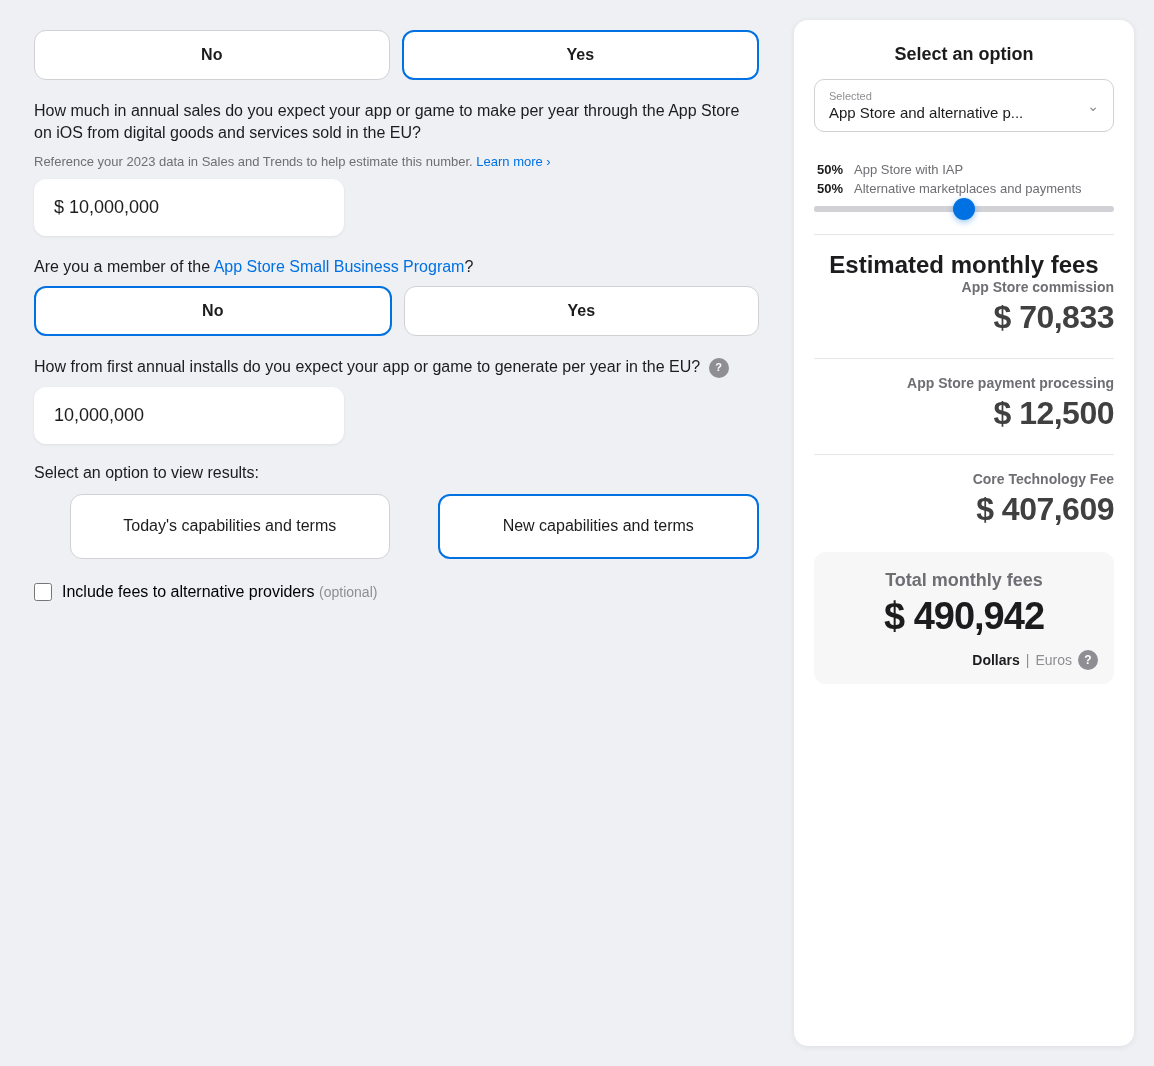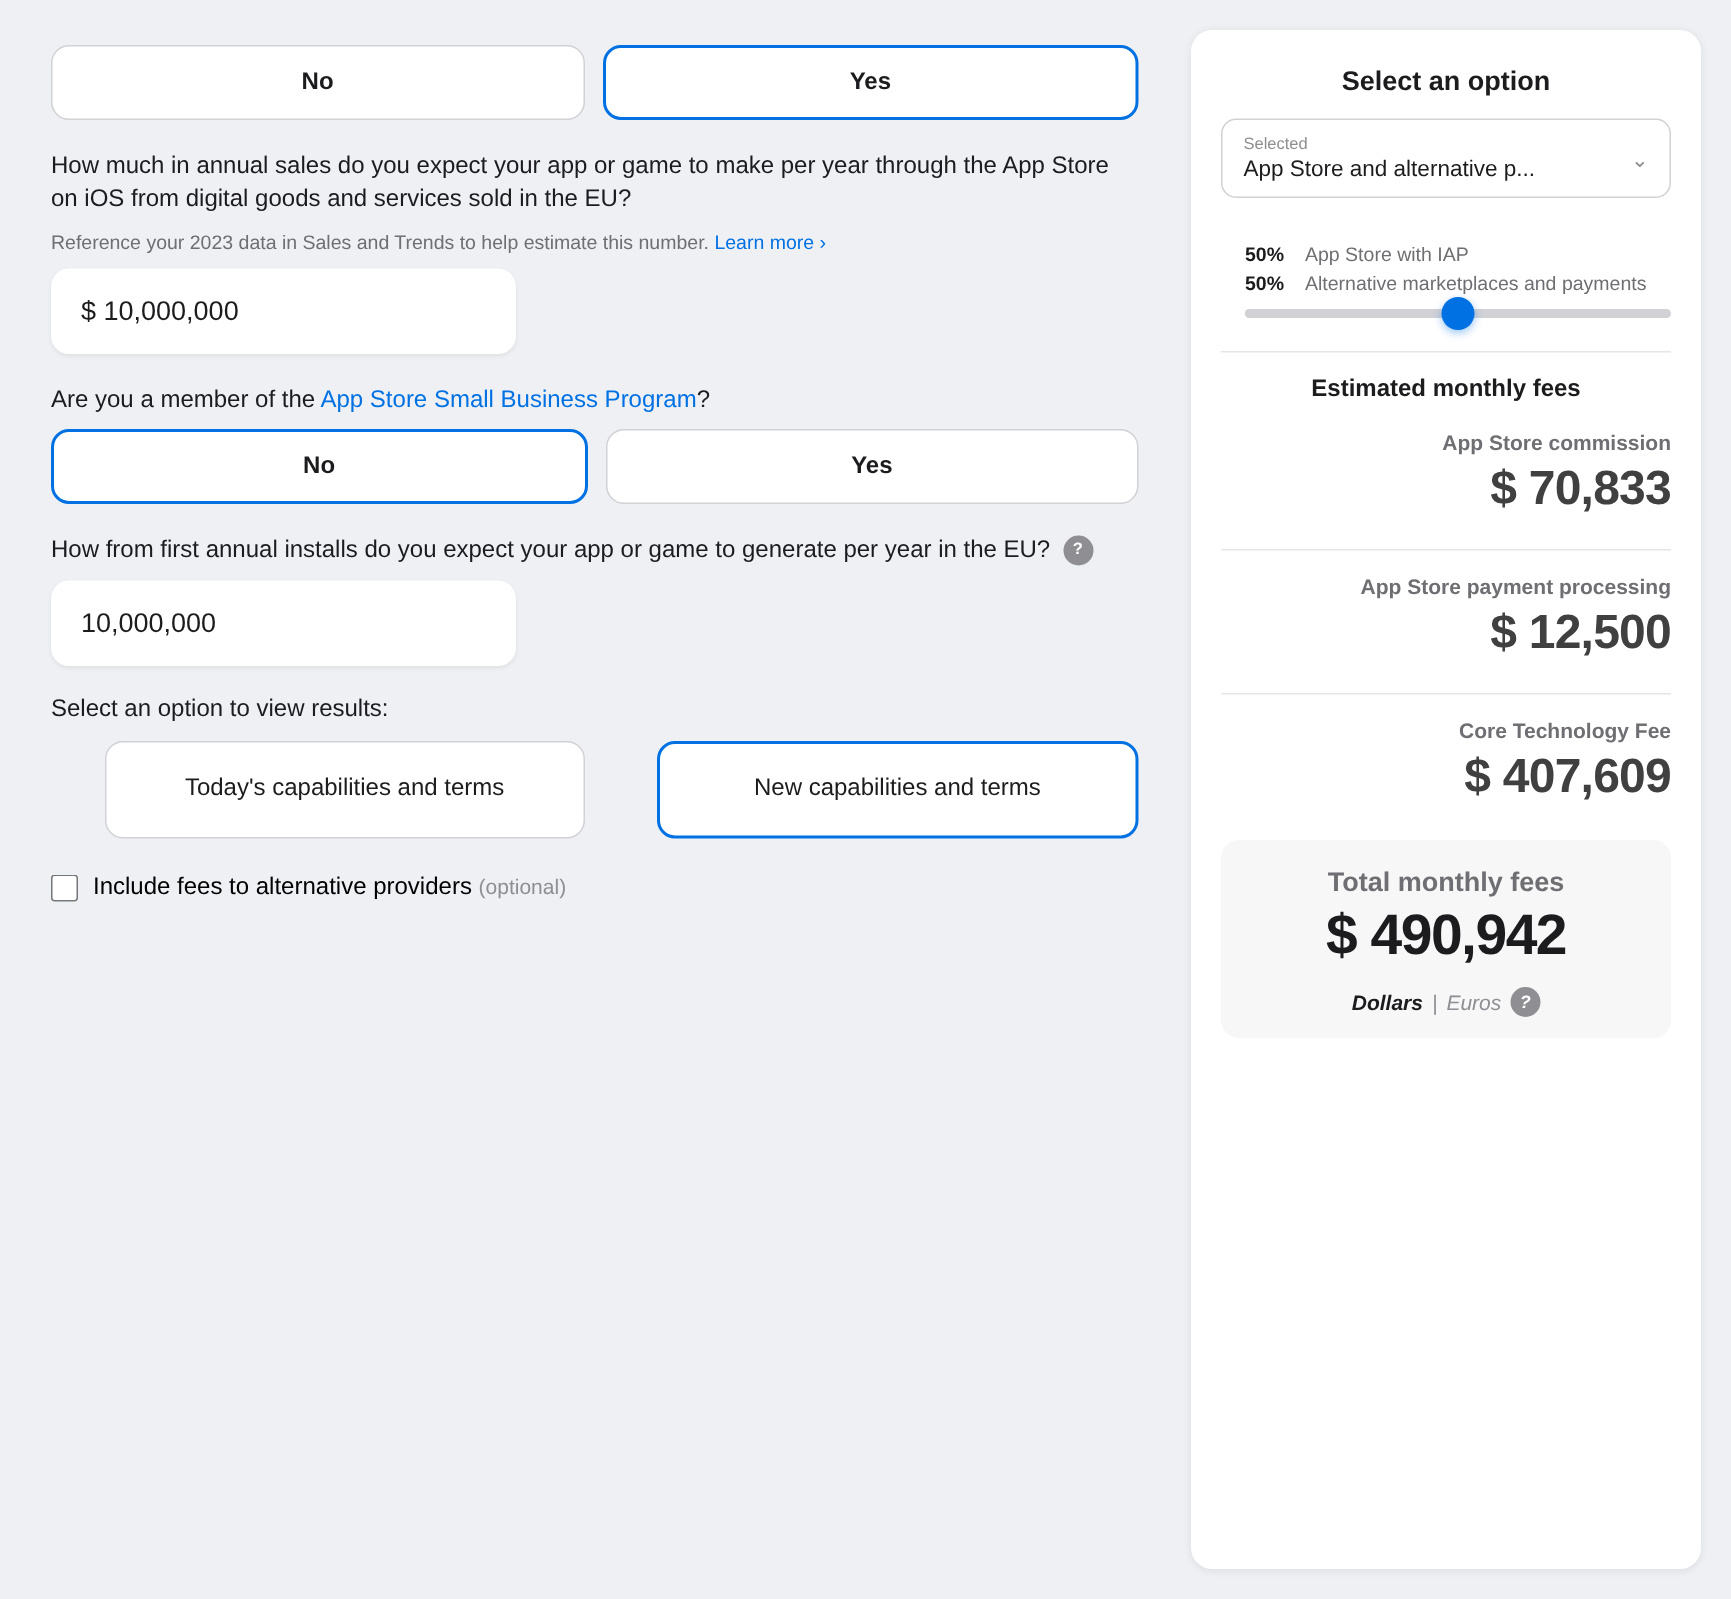--- a/index.html
+++ b/index.html
@@ -183,21 +183,22 @@
       position: absolute;
       right: 14px;
       top: 50%;
       transform: translateY(-50%);
       color: #8e8e93;
       font-size: 14px;
     }
 
     
     .slider-section {
-      margin: 14px 0 16px 16px;
+      margin: 14px 0 16px 0;
+      text-align: center;
     }
     .slider-labels {
       display: flex;
       flex-direction: column;
       gap: 4px;
       margin-bottom: 10px;
     }
     .slider-label-row {
       display: flex;
       align-items: center;
@@ -242,25 +243,24 @@
       cursor: pointer;
     }
 
     
     .fees-section {
       display: flex;
       flex-direction: column;
       gap: 0;
     }
     .fee-title {
-      font-size: 16px;
+      font-size: 24px;
       font-weight: 700;
       color: #1c1c1e;
       text-align: center;
-      margin-bottom: 18px;
     }
     .fee-item {
       text-align: right;
       margin-bottom: 16px;
     }
     .fee-label {
       font-size: 14px;
       font-weight: 600;
       color: #6e6e73;
       margin-bottom: 4px;
@@ -294,24 +294,23 @@
     .total-value {
       font-size: 38px;
       font-weight: 700;
       color: #1c1c1e;
       text-align: center;
       letter-spacing: -1px;
     }
     .currency-row {
       display: flex;
       align-items: center;
-      justify-content: center;
+      justify-content: flex-end;
       gap: 6px;
       margin-top: 12px;
-      font-style: italic;
     }
     .currency-active {
       font-size: 14px;
       font-weight: 600;
       color: #1c1c1e;
     }
     .currency-sep {
       color: #8e8e93;
       font-size: 14px;
     }

